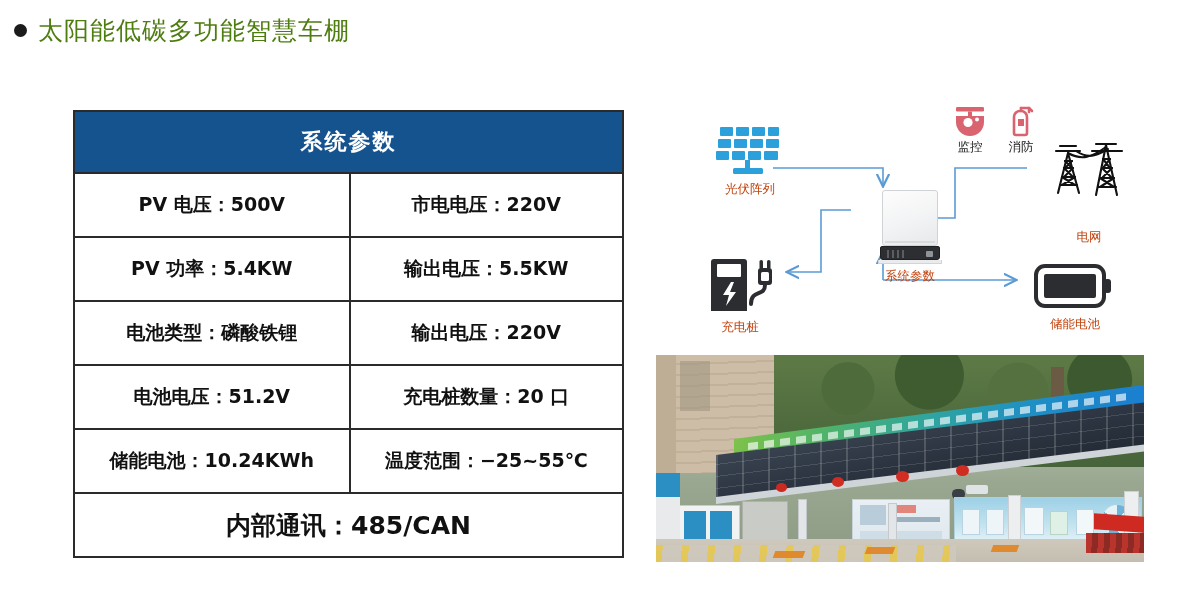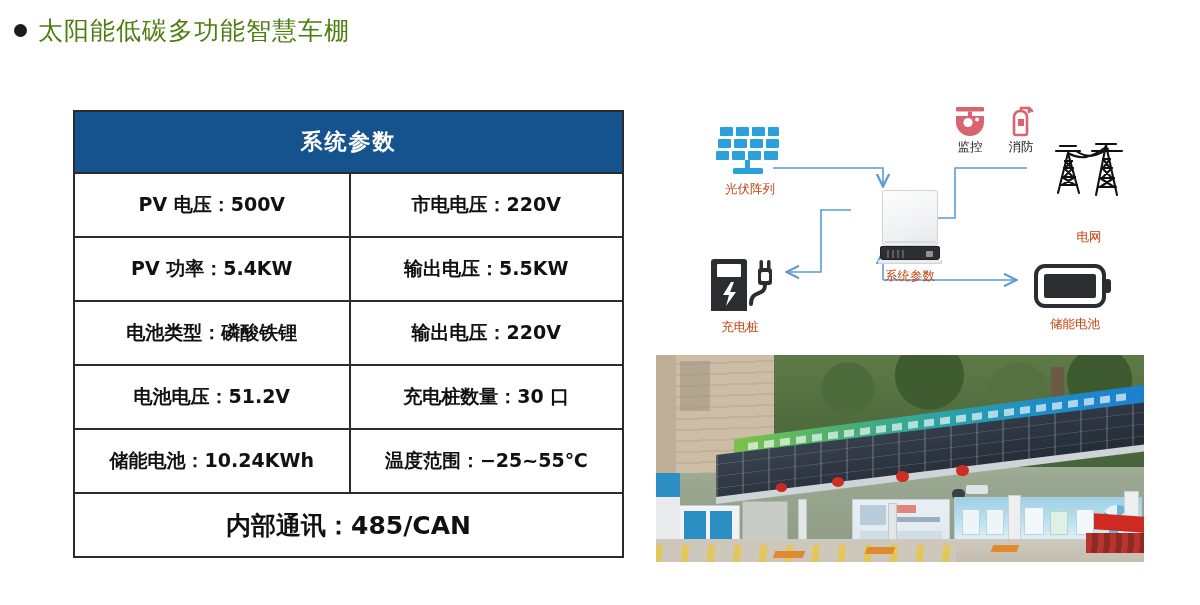--- a/index.html
+++ b/index.html
@@ -140,21 +140,21 @@
       <tr>
         <td>PV 功率：5.4KW</td>
         <td>输出电压：5.5KW</td>
       </tr>
       <tr>
         <td>电池类型：磷酸铁锂</td>
         <td>输出电压：220V</td>
       </tr>
       <tr>
         <td>电池电压：51.2V</td>
-        <td>充电桩数量：30 口</td>
+        <td>充电桩数量：20 口</td>
       </tr>
       <tr>
         <td>储能电池：10.24KWh</td>
         <td>温度范围：−25~55℃</td>
       </tr>
       <tr>
         <td class="full" colspan="2">内部通讯：485/CAN</td>
       </tr>
     </tbody>
   </table>

